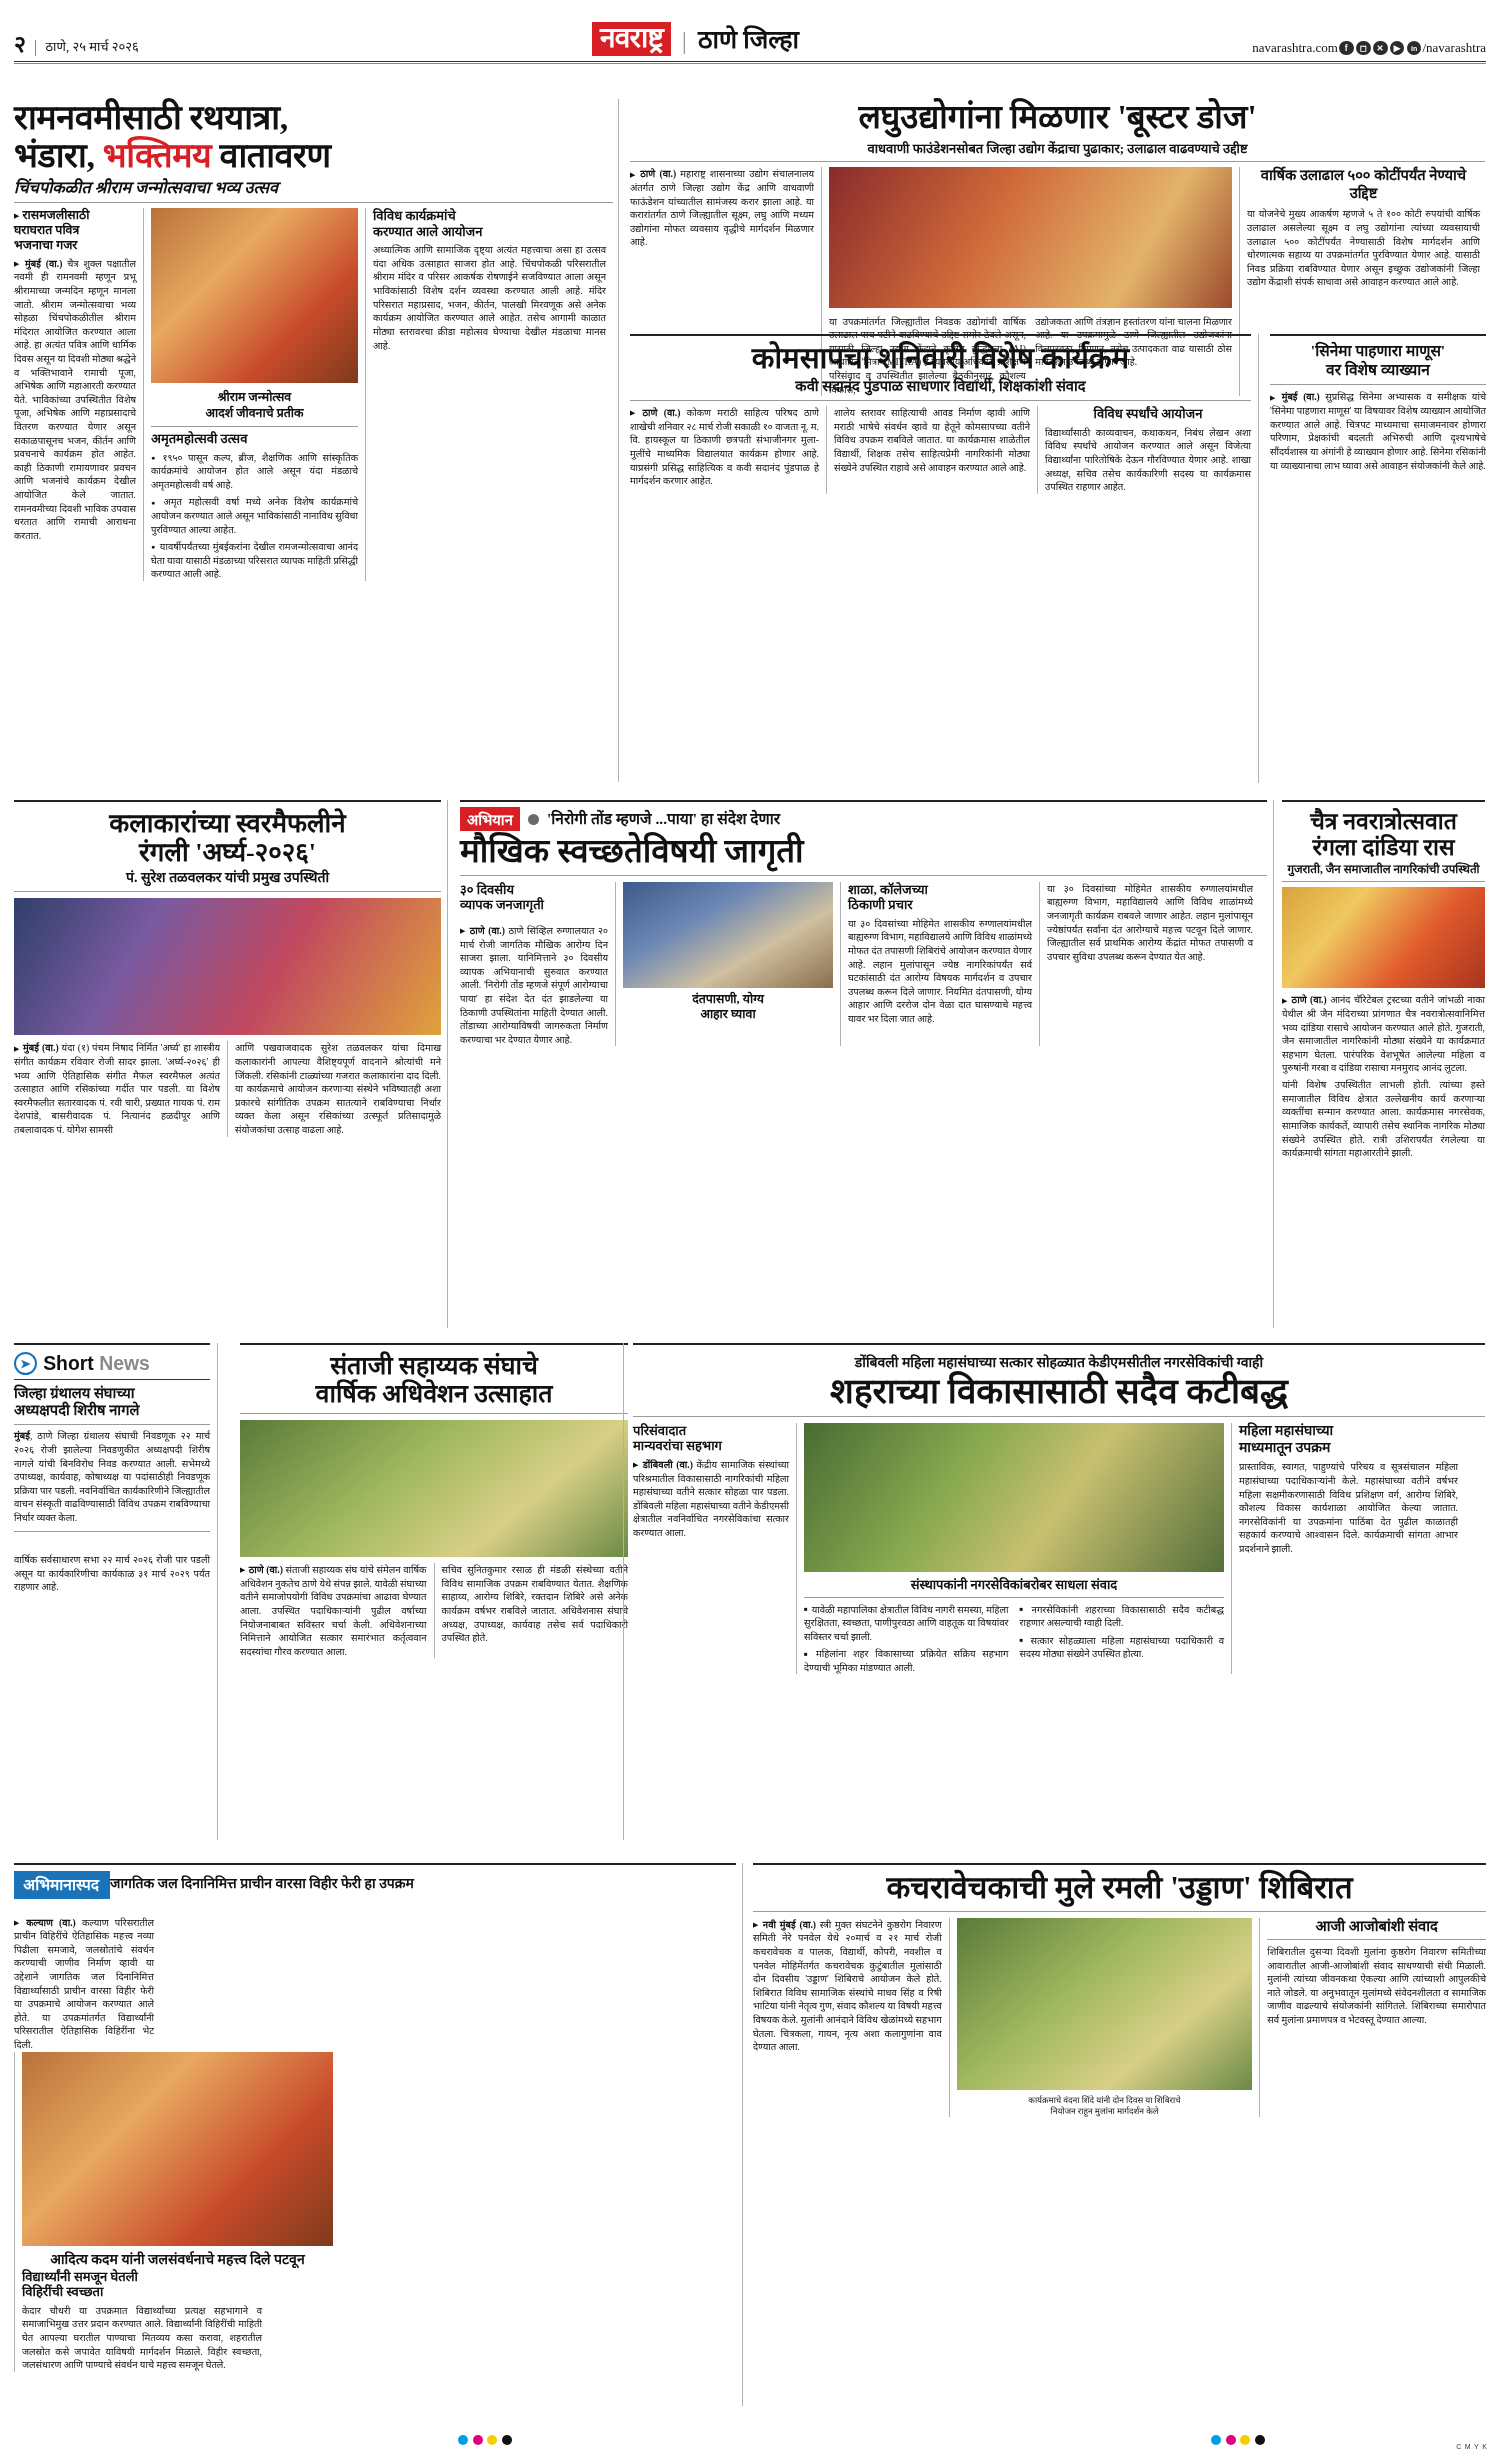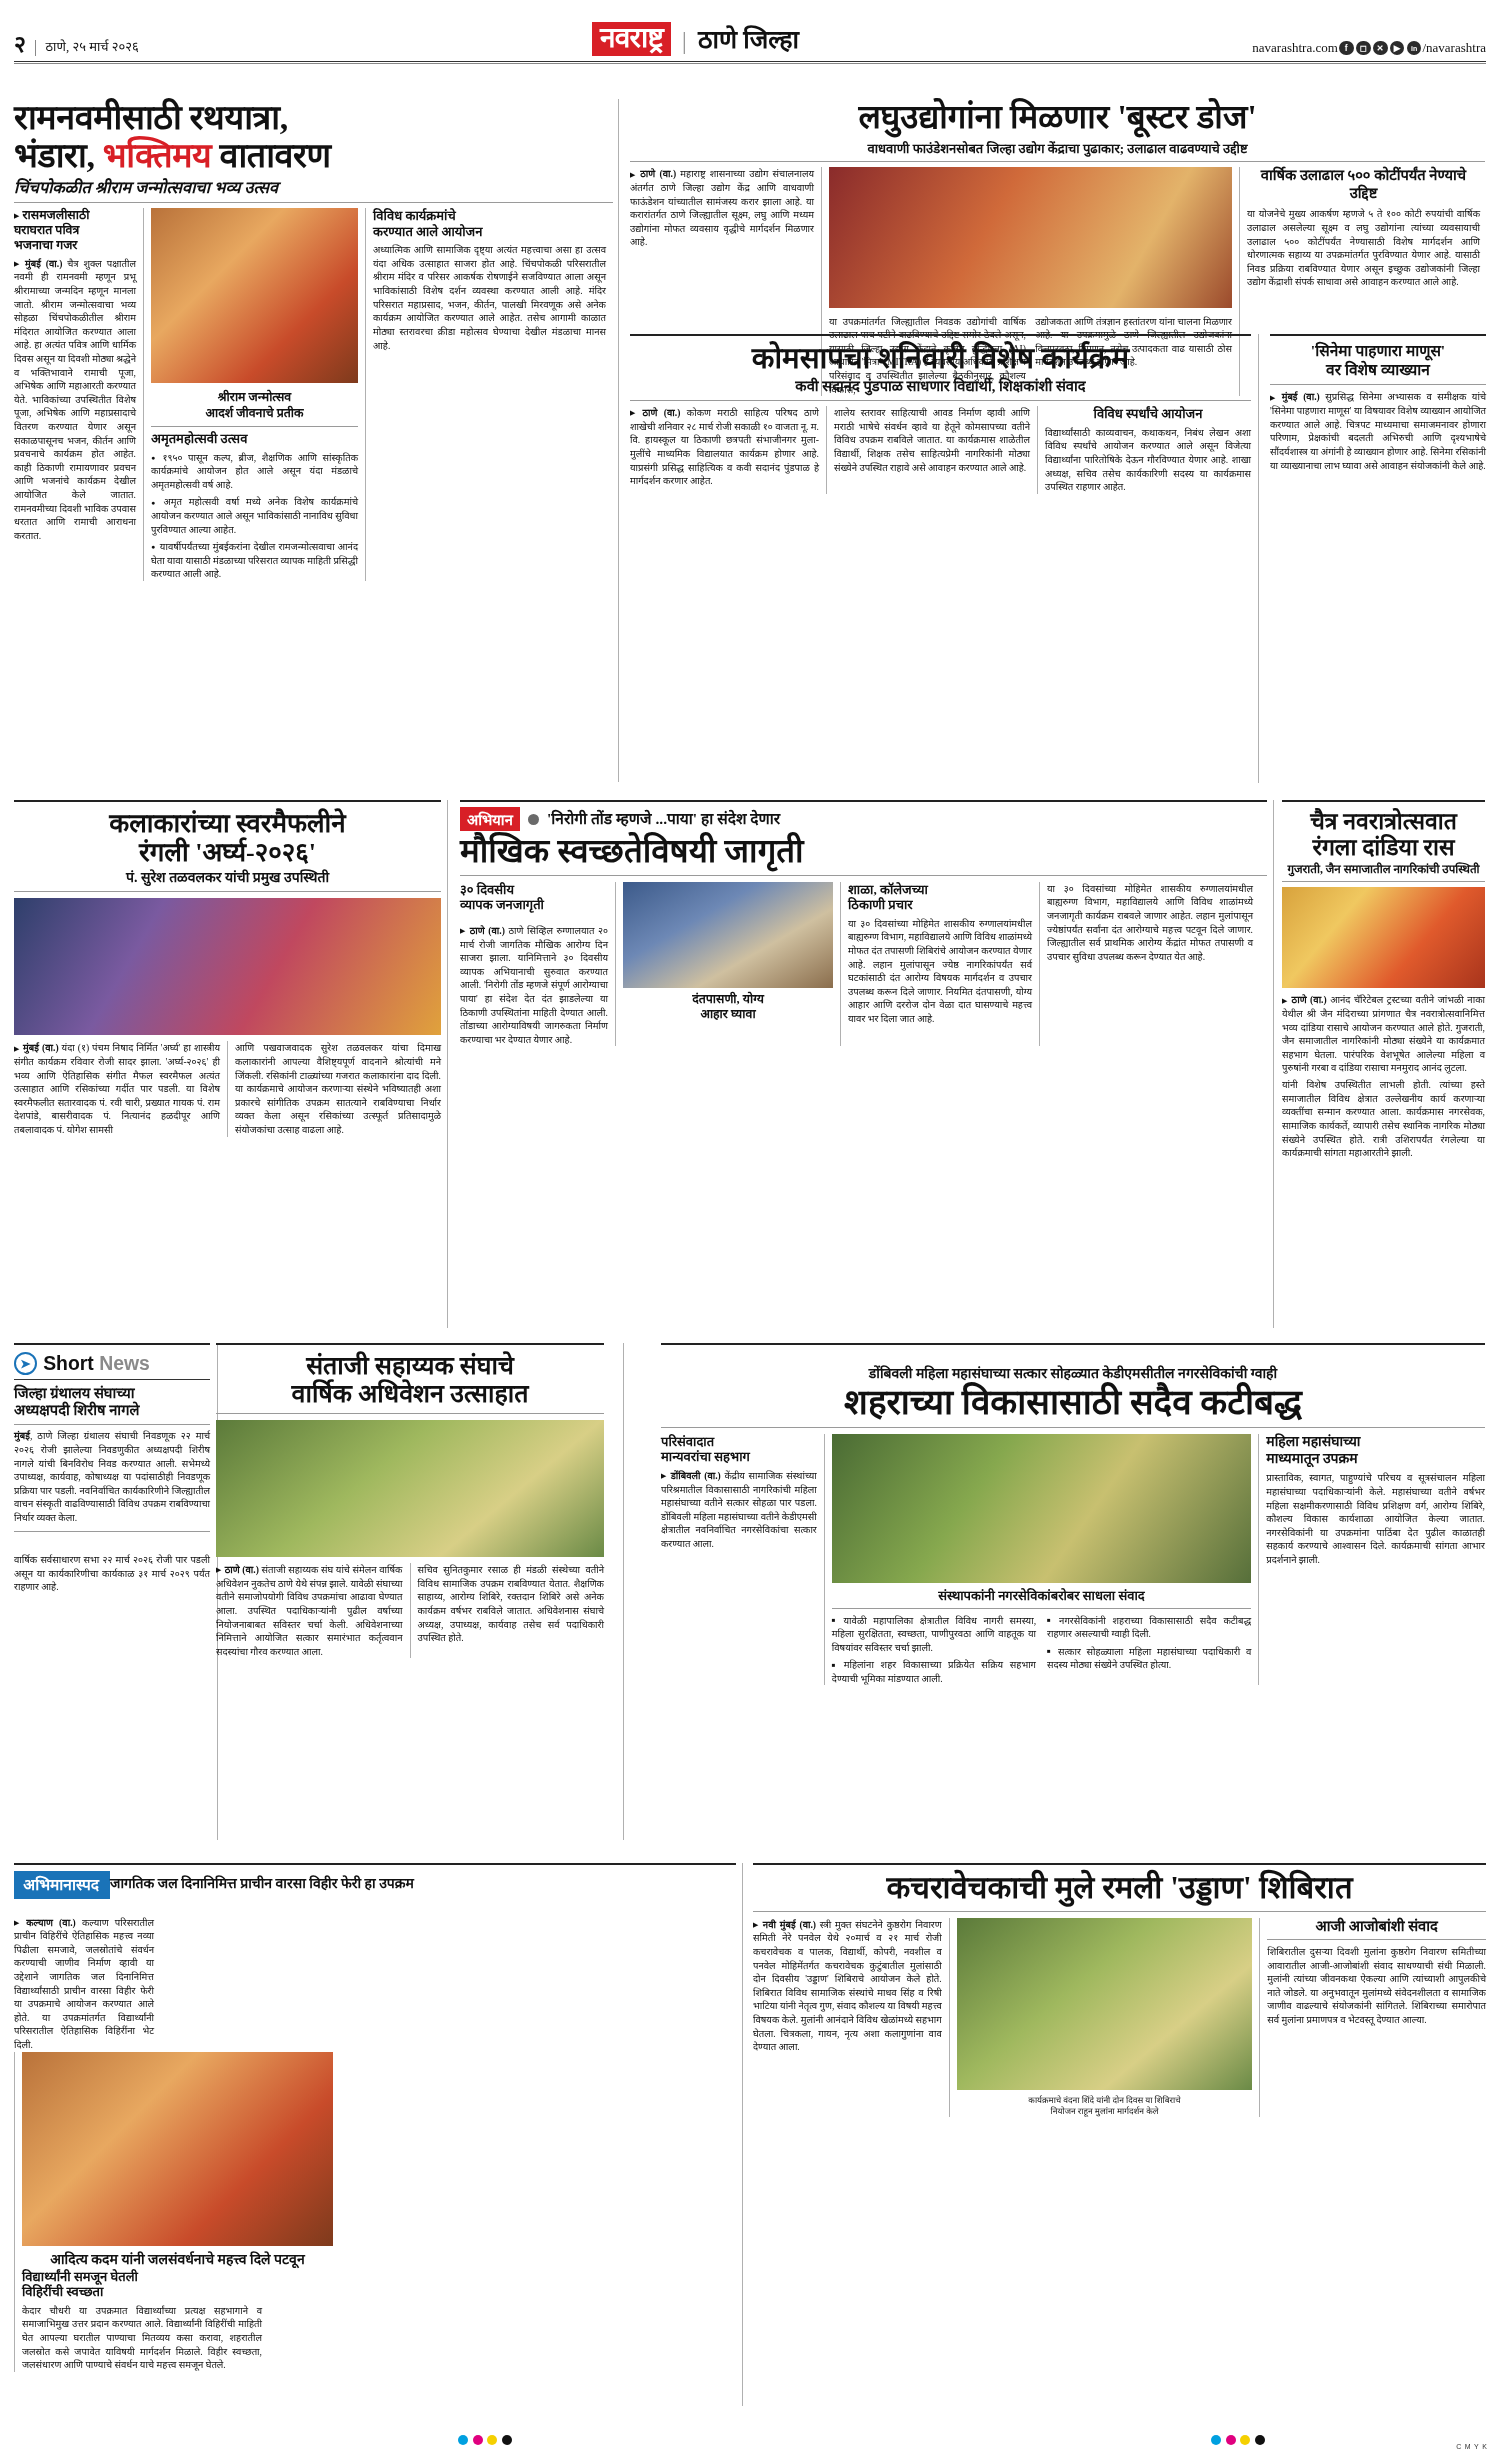--- a/index.html
+++ b/index.html
@@ -236,36 +236,36 @@
       <div style="border-bottom:1.6px solid #333; margin-top:3.9px;"></div>
       <div class="sub" style="font-size:14.7px; margin-top:4.7px;">जिल्हा ग्रंथालय संघाच्या</div>
       <div class="sub" style="font-size:14.7px; border-bottom:0.8px solid #9a9a9a; padding-bottom:3.9px;">अध्यक्षपदी शिरीष नागले</div>
       <div class="body-txt" style="margin-top:4.7px;"><span class="dline">मुंबई</span>, <span>ठाणे जिल्हा ग्रंथालय संघाची निवडणूक २२ मार्च २०२६ रोजी झालेल्या निवडणुकीत अध्यक्षपदी शिरीष नागले यांची बिनविरोध निवड करण्यात आली. सभेमध्ये उपाध्यक्ष, कार्यवाह, कोषाध्यक्ष या पदांसाठीही निवडणूक प्रक्रिया पार पडली. नवनिर्वाचित कार्यकारिणीने जिल्ह्यातील वाचन संस्कृती वाढविण्यासाठी विविध उपक्रम राबविण्याचा निर्धार व्यक्त केला.</span></div>
       <div class="body-txt" style="margin-top:6.2px; border-top:0.8px solid #9a9a9a; padding-top:21px;">वार्षिक सर्वसाधारण सभा २२ मार्च २०२६ रोजी पार पडली असून या कार्यकारिणीचा कार्यकाळ ३१ मार्च २०२९ पर्यंत राहणार आहे.</div>
     </div>
   </div>
 
   <div class="col-rule" style="left:217px; top:1343px; height:497px;"></div>
 
-  <div class="sec" style="left:216px; top:1343px; width:388px;">
+  <div class="sec" style="left:240px; top:1343px; width:388px;">
     <div class="thick" style="padding-top:7px;">
       <div class="hl" style="font-size:25px; text-align:center;">संताजी सहाय्यक संघाचे</div>
       <div class="hl" style="font-size:25px; text-align:center; border-bottom:0.8px solid #9a9a9a; padding-bottom:4.7px;">वार्षिक अधिवेशन उत्साहात</div>
       <div class="photo3" style="width:100%; height:137px; margin-top:6.2px;"></div>
       <div style="display:flex; margin-top:6.2px;">
         <div class="body-txt" style="flex:1; padding-right:7px;"><span class="dline arrow">ठाणे (वा.)</span> <span>संताजी सहाय्यक संघ यांचे संमेलन वार्षिक अधिवेशन नुकतेच ठाणे येथे संपन्न झाले. यावेळी संघाच्या वतीने समाजोपयोगी विविध उपक्रमांचा आढावा घेण्यात आला. उपस्थित पदाधिकाऱ्यांनी पुढील वर्षाच्या नियोजनाबाबत सविस्तर चर्चा केली. अधिवेशनाच्या निमित्ताने आयोजित सत्कार समारंभात कर्तृत्ववान सदस्यांचा गौरव करण्यात आला.</span></div>
         <div class="body-txt vsep" style="flex:1; padding-left:7px;">सचिव सुनितकुमार रसाळ ही मंडळी संस्थेच्या वतीने विविध सामाजिक उपक्रम राबविण्यात येतात. शैक्षणिक साहाय्य, आरोग्य शिबिरे, रक्तदान शिबिरे असे अनेक कार्यक्रम वर्षभर राबविले जातात. अधिवेशनास संघाचे अध्यक्ष, उपाध्यक्ष, कार्यवाह तसेच सर्व पदाधिकारी उपस्थित होते.</div>
       </div>
     </div>
   </div>
 
   <div class="col-rule" style="left:623px; top:1343px; height:497px;"></div>
 
   <div class="sec" style="left:633px; top:1343px; width:852px;">
-    <div class="thick" style="padding-top:21px;margin-left:28px;">
+    <div class="thick" style="padding-top:10px;">
       <div class="sub" style="font-size:14px; text-align:center;">डोंबिवली महिला महासंघाच्या सत्कार सोहळ्यात केडीएमसीतील नगरसेविकांची ग्वाही</div>
       <div class="hl" style="font-size:35px; text-align:center; border-bottom:0.8px solid #9a9a9a; padding-bottom:4.7px;">शहराच्या विकासासाठी सदैव कटीबद्ध</div>
       <div style="display:flex; padding-top:6.2px;">
         <div style="width:163px; padding-right:7px;">
           <div class="sub" style="font-size:13px;">परिसंवादात</div>
           <div class="sub" style="font-size:13px; margin-bottom:3.9px;">मान्यवरांचा सहभाग</div>
           <div class="body-txt"><span class="dline arrow">डोंबिवली (वा.)</span> <span>केंद्रीय सामाजिक संस्थांच्या परिश्रमातील विकासासाठी नागरिकांची महिला महासंघाच्या वतीने सत्कार सोहळा पार पडला. डोंबिवली महिला महासंघाच्या वतीने केडीएमसी क्षेत्रातील नवनिर्वाचित नगरसेविकांचा सत्कार करण्यात आला.</span></div>
         </div>
         <div class="vsep" style="width:435px; padding:0 7px;">
           <div class="photo7" style="width:100%; height:149px;"></div>

